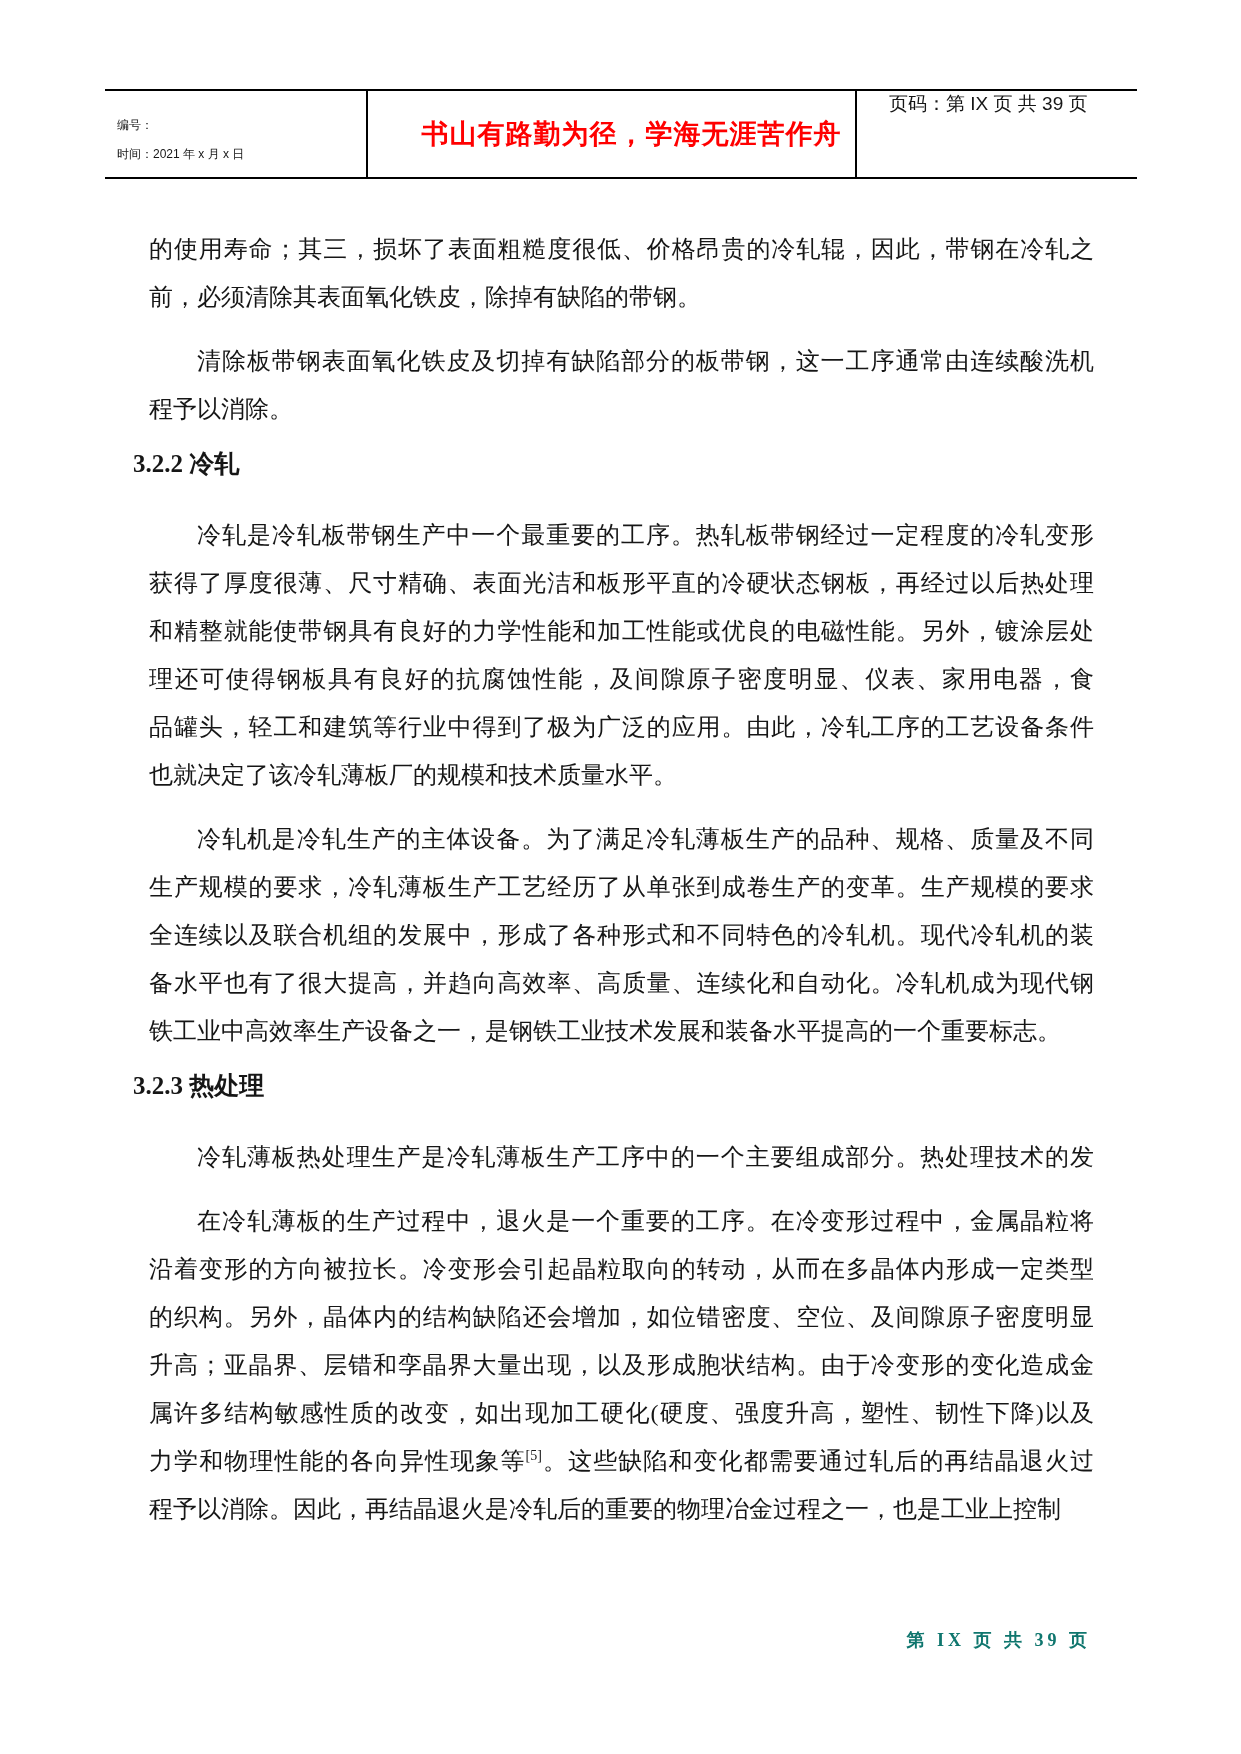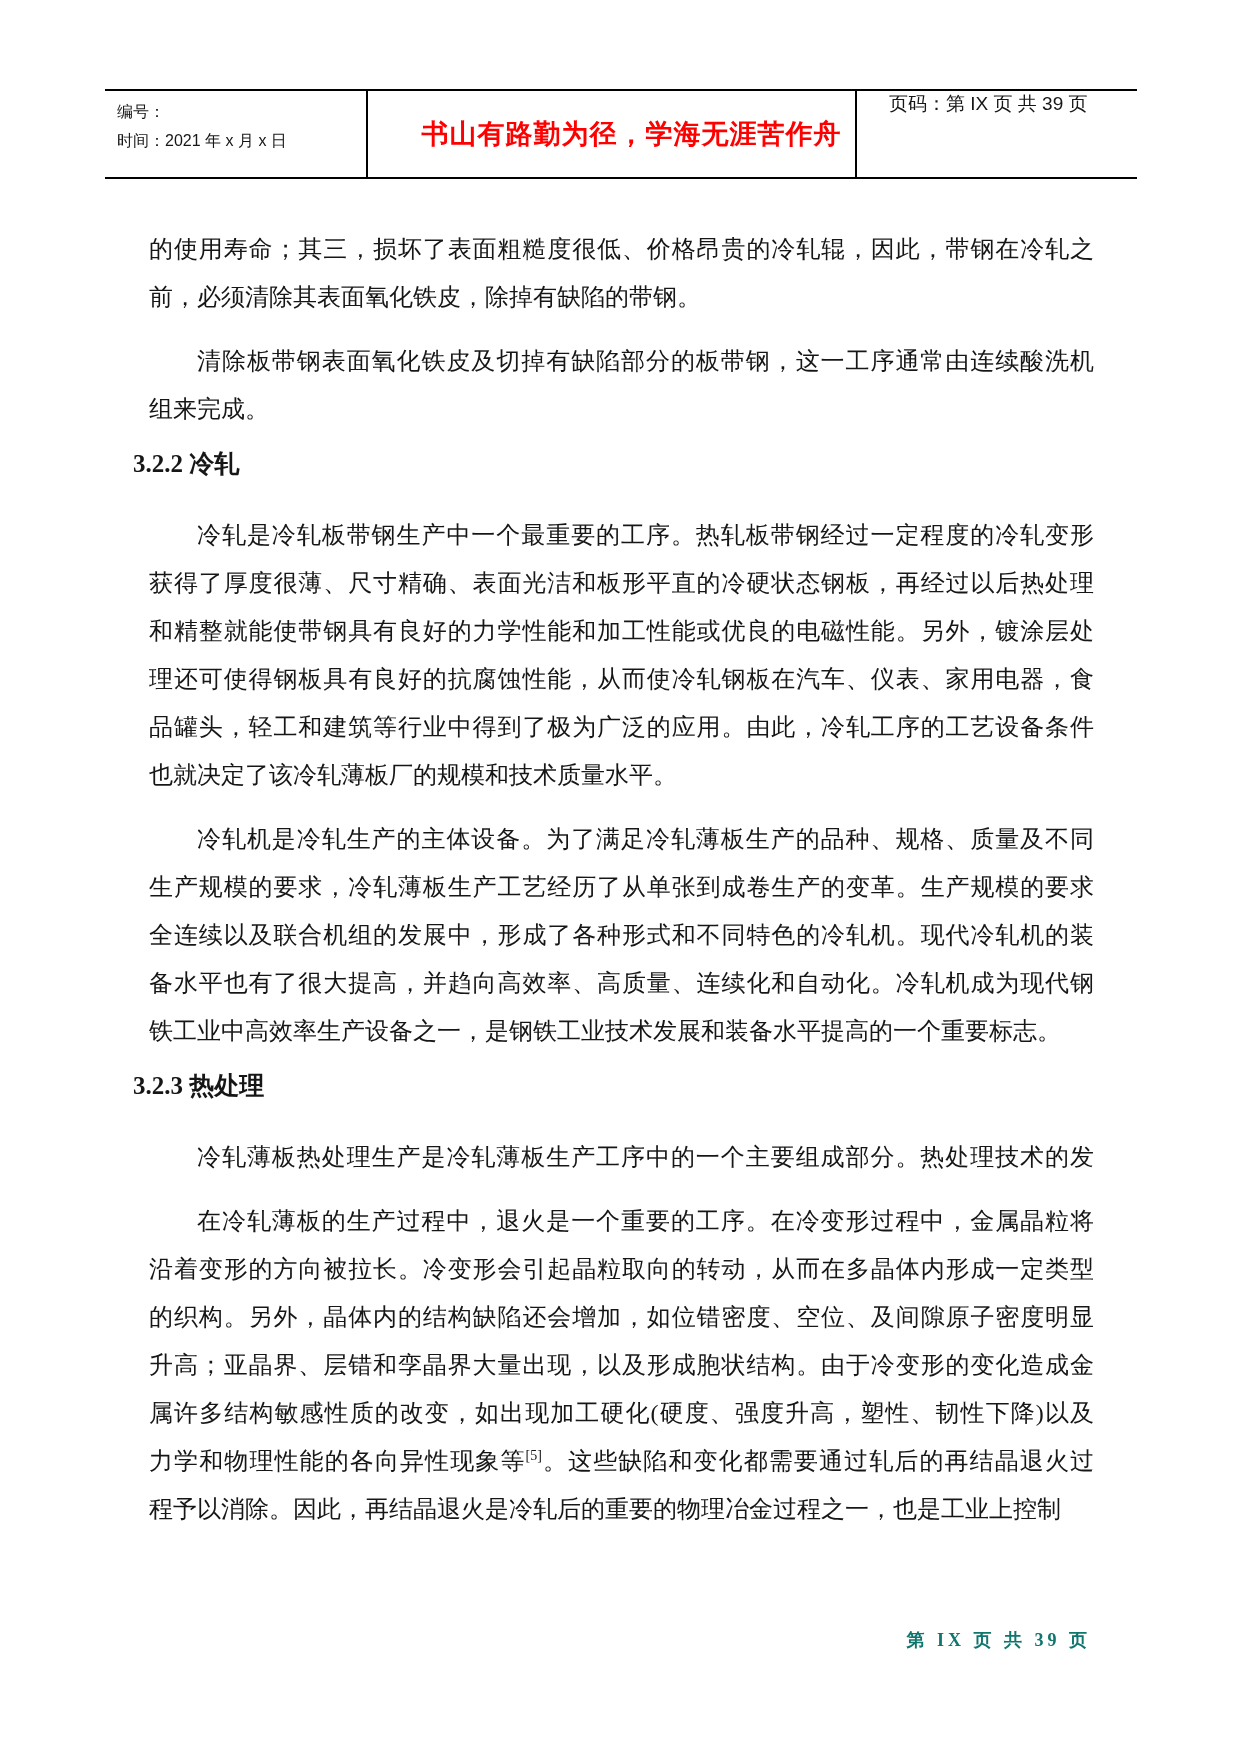--- a/index.html
+++ b/index.html
@@ -21,22 +21,22 @@
     position:absolute; left:105px; top:89px;
     width:1032px; height:90px;
     border-top:2px solid #000;
     border-bottom:2px solid #000;
     display:flex;
     box-sizing:border-box;
   }
   .header-cell { box-sizing:border-box; }
   .header-cell.left {
     width:261px;
-    padding:6px 0 0 12px;
-    font-size:16px;
+    padding:20px 0 0 12px;
+    font-size:12px;
     line-height:29px;
     font-family:"Liberation Sans","DejaVu Sans",sans-serif;
   }
   .header-cell.mid {
     width:489px;
     border-left:2px solid #000;
     display:flex; align-items:center; justify-content:center;
   }
   .slogan {
     color:#ff0000;
@@ -111,28 +111,28 @@
     </div>
   </div>
 
   <div class="doc-body">
       <div class="paragraph">
         <div class="line">的使用寿命；其三，损坏了表面粗糙度很低、价格昂贵的冷轧辊，因此，带钢在冷轧之</div>
         <div class="line last">前，必须清除其表面氧化铁皮，除掉有缺陷的带钢。</div>
       </div>
       <div class="paragraph">
         <div class="line indent">清除板带钢表面氧化铁皮及切掉有缺陷部分的板带钢，这一工序通常由连续酸洗机</div>
-        <div class="line last">组来完成。</div>
+        <div class="line last">程予以消除。</div>
       </div>
       <div class="heading">3.2.2 冷轧</div>
       <div class="paragraph">
         <div class="line indent">冷轧是冷轧板带钢生产中一个最重要的工序。热轧板带钢经过一定程度的冷轧变形</div>
         <div class="line">获得了厚度很薄、尺寸精确、表面光洁和板形平直的冷硬状态钢板，再经过以后热处理</div>
         <div class="line">和精整就能使带钢具有良好的力学性能和加工性能或优良的电磁性能。另外，镀涂层处</div>
-        <div class="line">理还可使得钢板具有良好的抗腐蚀性能，从而使冷轧钢板在汽车、仪表、家用电器，食</div>
+        <div class="line">理还可使得钢板具有良好的抗腐蚀性能，及间隙原子密度明显、仪表、家用电器，食</div>
         <div class="line">品罐头，轻工和建筑等行业中得到了极为广泛的应用。由此，冷轧工序的工艺设备条件</div>
         <div class="line last">也就决定了该冷轧薄板厂的规模和技术质量水平。</div>
       </div>
       <div class="paragraph">
         <div class="line indent">冷轧机是冷轧生产的主体设备。为了满足冷轧薄板生产的品种、规格、质量及不同</div>
         <div class="line">生产规模的要求，冷轧薄板生产工艺经历了从单张到成卷生产的变革。生产规模的要求</div>
         <div class="line">全连续以及联合机组的发展中，形成了各种形式和不同特色的冷轧机。现代冷轧机的装</div>
         <div class="line">备水平也有了很大提高，并趋向高效率、高质量、连续化和自动化。冷轧机成为现代钢</div>
         <div class="line last">铁工业中高效率生产设备之一，是钢铁工业技术发展和装备水平提高的一个重要标志。</div>
       </div>

